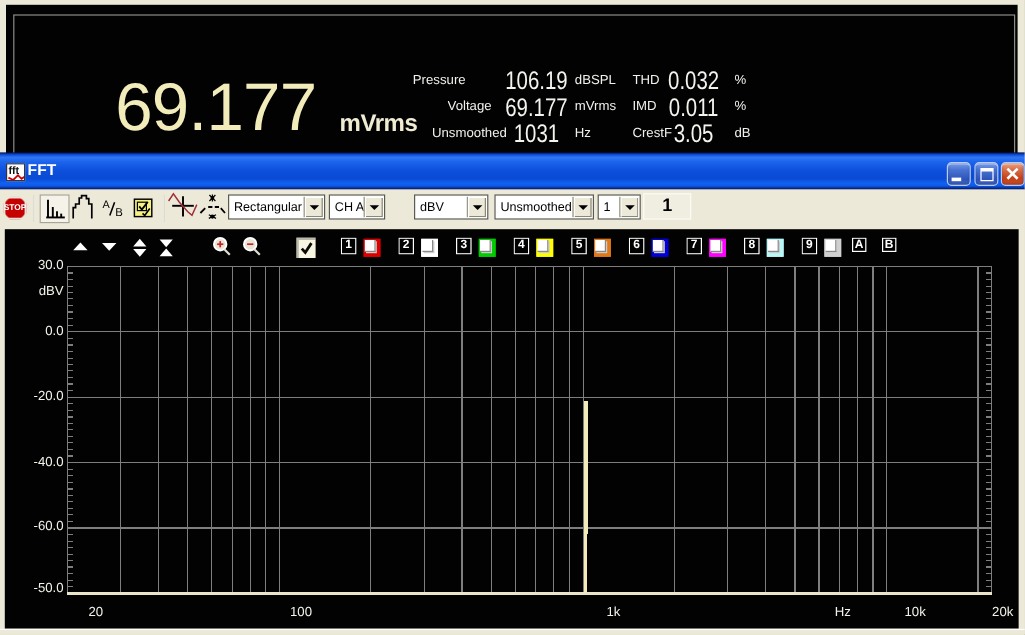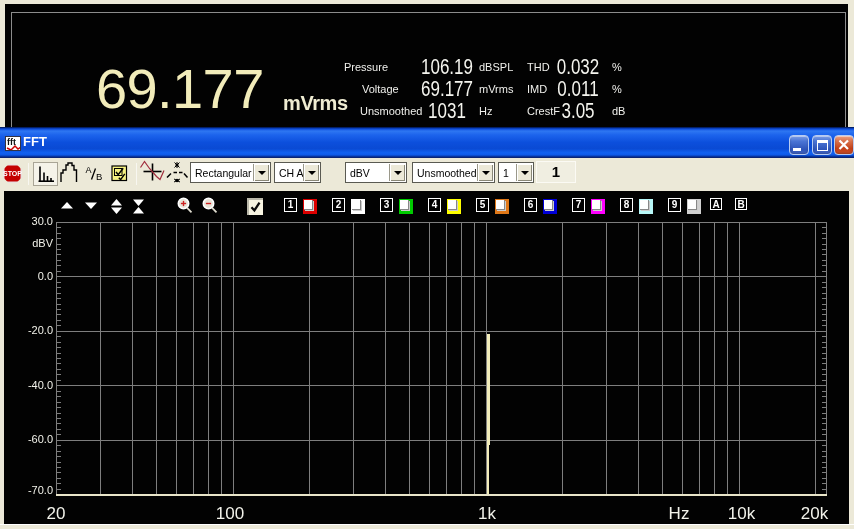--- a/index.html
+++ b/index.html
@@ -32,33 +32,33 @@
   border-left:1px solid #9a988a; box-shadow:inset 1px 1px 0 #fff, inset -1px -1px 0 #8a8878; }
 .carrow { position:absolute; left:4px; top:7px; width:0; height:0;
   border-left:4px solid transparent; border-right:4px solid transparent; border-top:4px solid #000; }
 #onepanel { position:absolute; left:536px; top:161px; width:40px; height:22px; background:#f0eee1;
   border:1px solid #fbfaf4; font-size:15px; font-weight:bold; color:#000; text-align:center; line-height:20px; }
 .nbox { transform:translateZ(0); position:absolute; top:198px; width:13px; height:14px; border:1.5px solid #fff; background:#000;
   color:#fff; font-size:10px; font-weight:bold; text-align:center; line-height:11px; }
 .swatch { position:absolute; top:199px; width:14px; height:15px; border:1px solid; }
 .swin { position:absolute; left:0px; top:0px; width:9px; height:10px; background:#fff;
   border-right:1px solid #888; border-bottom:1px solid #888; box-shadow:1px 1px 0 #ccc; }
-.xl { position:absolute; font-size:17px; color:#f2f2ea; text-align:center; transform:translateZ(0); }
+.xl { position:absolute; font-size:11px; color:#f2f2ea; text-align:right; transform:translateZ(0); }
 .yl { position:absolute; left:0; width:53px; font-size:11px; color:#f2f2ea; text-align:right; transform:translateZ(0); }
 #botstrip { position:absolute; left:0; top:524px; width:854px; height:5px; background:#ece9d8;
   border-top:1px solid #fff; }
 #rstrip { position:absolute; left:849px; top:191px; width:5px; height:333px; background:#ece9d8; }
 </style></head>
 <body>
 <div id="meter">
   <div id="mrect"></div>
   <div id="bignum">69.177</div>
   <div id="bigunit">mVrms</div>
   <div class="mlab" style="left:339px;top:57px">Pressure</div>
-  <div class="mlab" style="left:357px;top:79px">Voltage</div>
+  <div class="mlab" style="left:368px;top:79px">Voltage</div>
   <div class="mlab" style="left:355px;top:101px">Unsmoothed</div>
   <div class="mval" style="left:411px;top:55px">106.19</div>
   <div class="mval" style="left:411px;top:77px">69.177</div>
   <div class="mval" style="left:411px;top:99px">1031</div>
   <div class="mun" style="left:474px;top:57px">dBSPL</div>
   <div class="mun" style="left:474px;top:79px">mVrms</div>
   <div class="mun" style="left:474px;top:101px">Hz</div>
   <div class="mlab" style="left:522px;top:57px">THD</div>
   <div class="mlab" style="left:522px;top:79px">IMD</div>
   <div class="mlab" style="left:522px;top:101px">CrestF</div>
@@ -312,21 +312,21 @@
 <div class="xl" style="left:457px;top:503.5px;width:60px">1k</div>
 <div class="xl" style="left:649px;top:503.5px;width:60px">Hz</div>
 <div class="xl" style="left:711.5px;top:503.5px;width:60px">10k</div>
 <div class="xl" style="left:784.5px;top:503.5px;width:60px">20k</div>
 <div class="yl" style="top:215px">30.0</div>
 <div class="yl" style="top:237px">dBV</div>
 <div class="yl" style="top:269.5px">0.0</div>
 <div class="yl" style="top:324px">-20.0</div>
 <div class="yl" style="top:378.5px">-40.0</div>
 <div class="yl" style="top:433px">-60.0</div>
-<div class="yl" style="top:484px">-70.0</div>
+<div class="yl" style="top:484px">-50.0</div>
 <div class="combo" style="left:190px;width:81px">
     <span class="ctext">Rectangular</span>
     <div class="cbtn">
       <div class="carrow"></div>
     </div>
   </div>
 <div class="combo" style="left:274px;width:47px">
     <span class="ctext">CH A</span>
     <div class="cbtn">
       <div class="carrow"></div>

